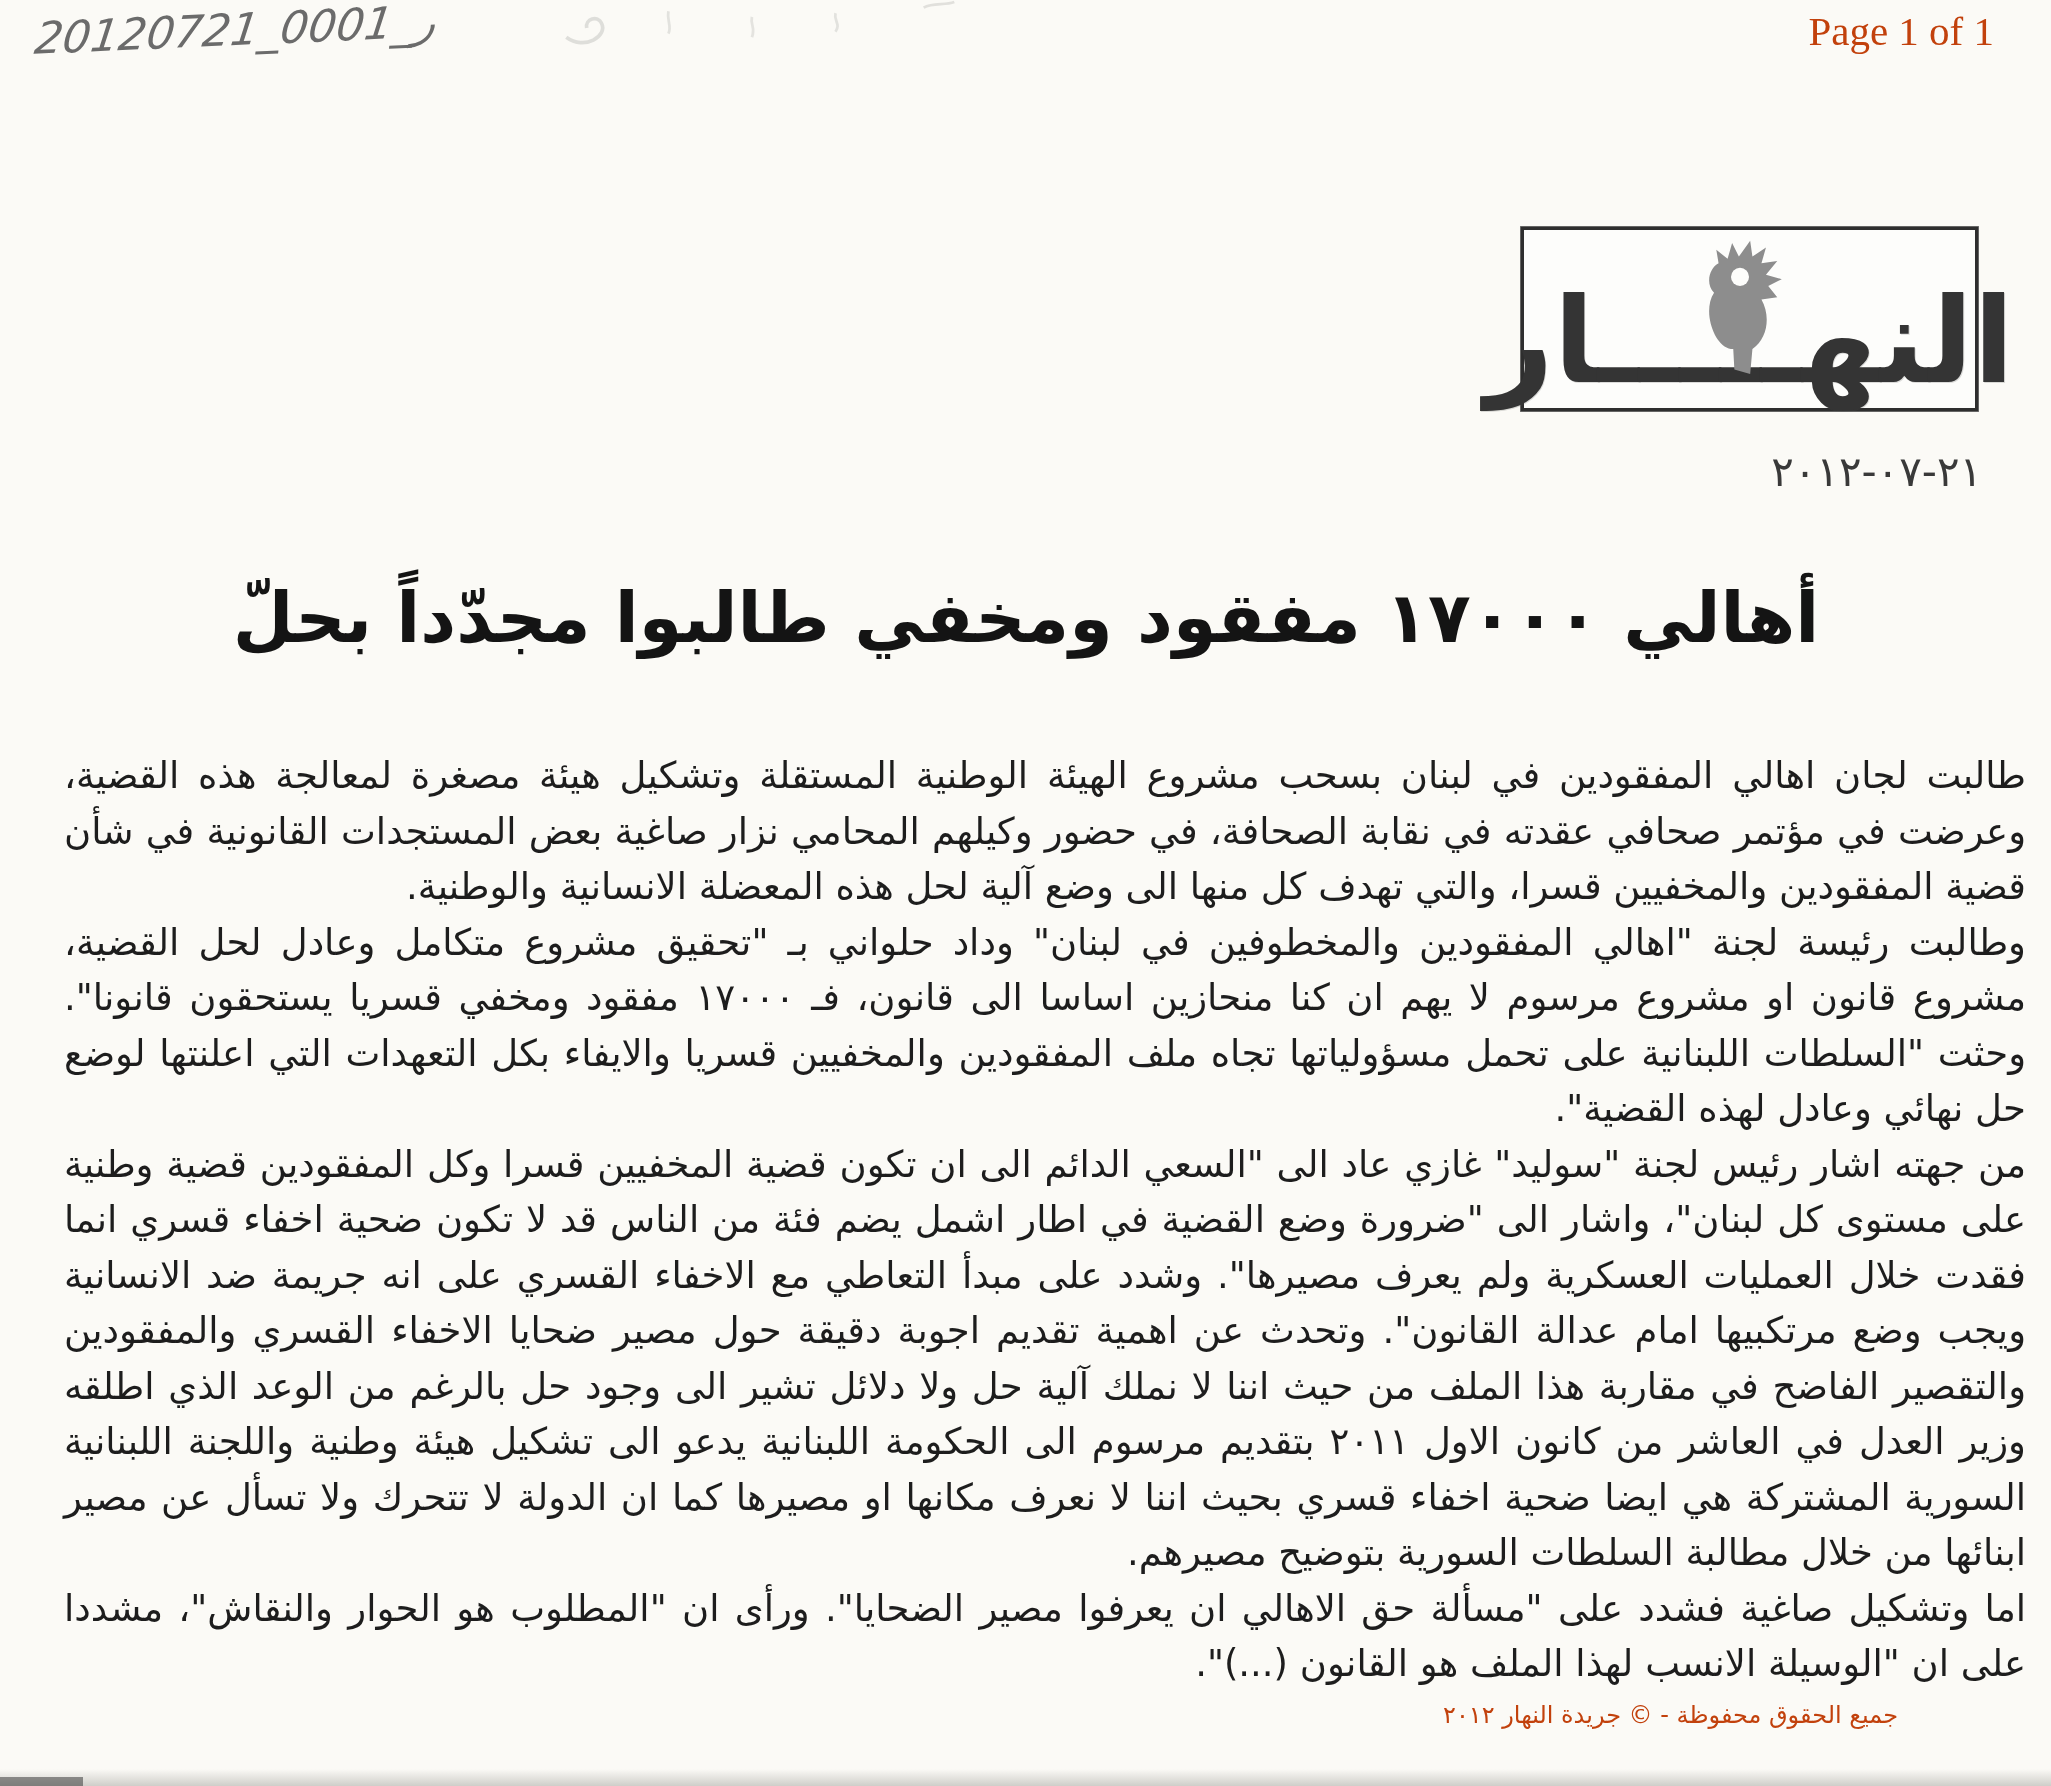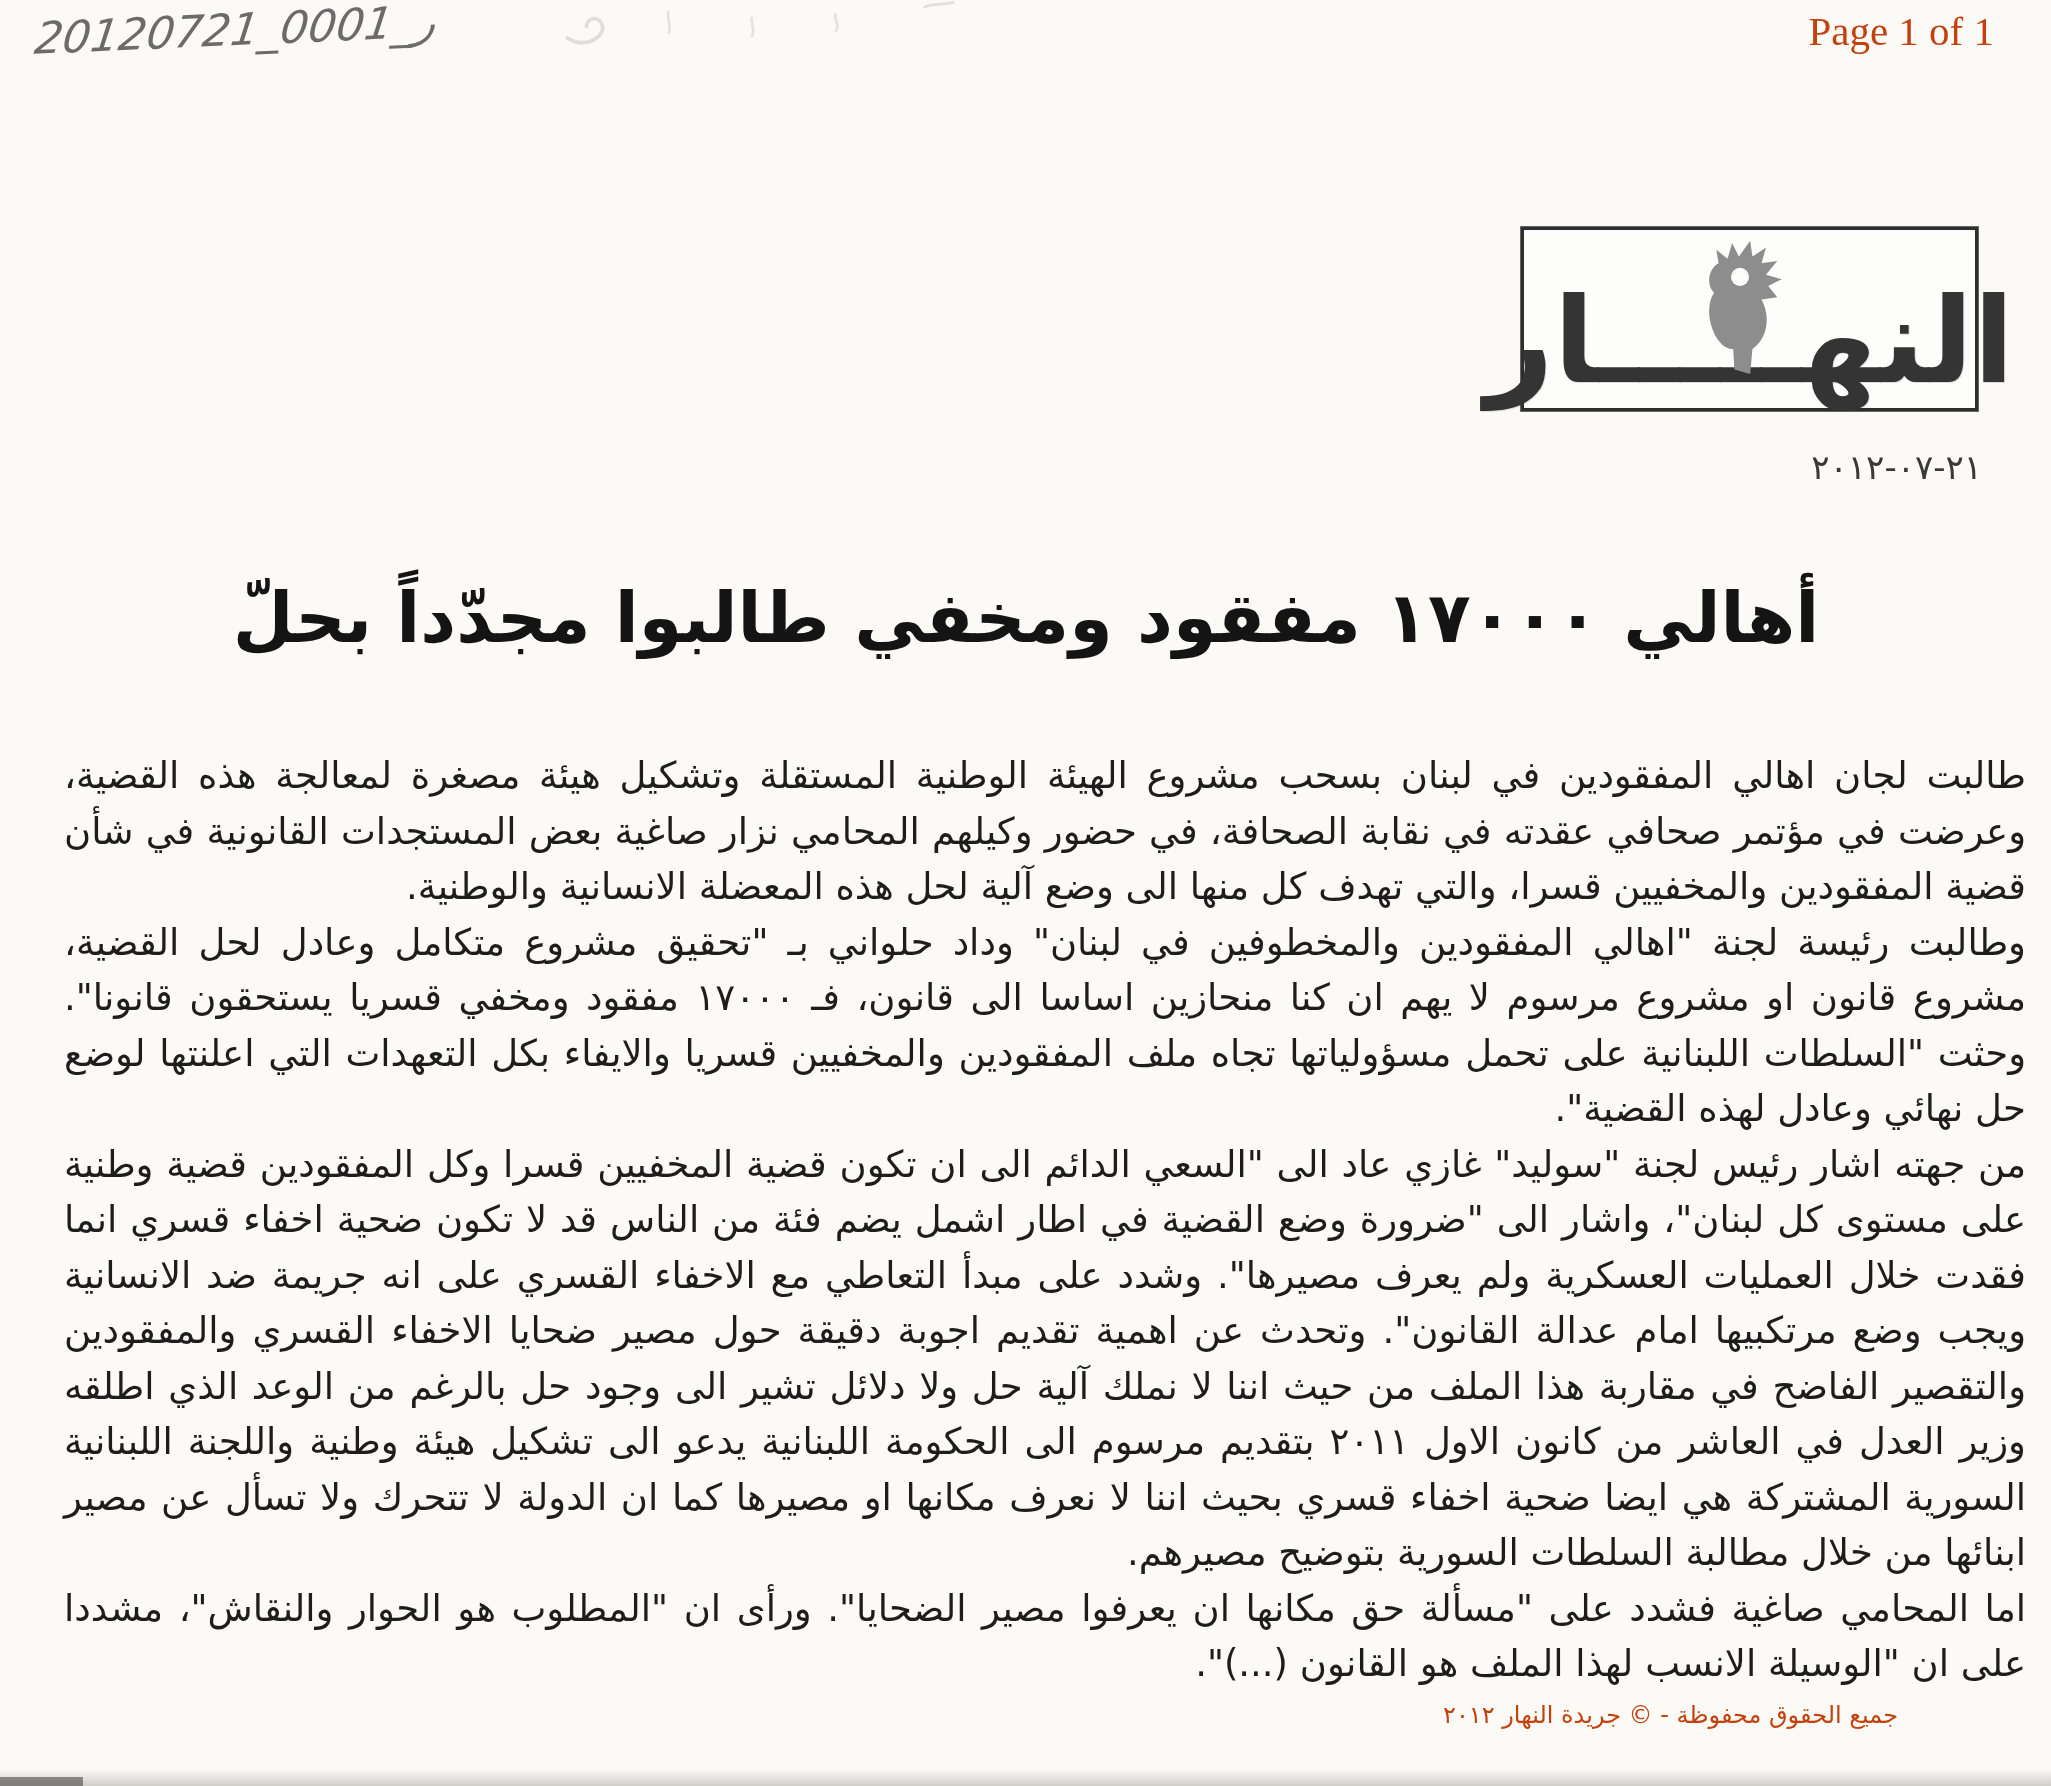--- a/index.html
+++ b/index.html
@@ -71,21 +71,21 @@
     position: absolute;
     left: 50%; top: 3.7px;
     transform: translateX(-58%);
     z-index: 2;
   }
 
   .article-date {
     position: absolute;
     right: 70px; top: 447px;
     direction: ltr;
-    font-size: 34px;
+    font-size: 42px;
     font-weight: 500;
     letter-spacing: 11px;
     color: #393939;
     white-space: nowrap;
   }
 
   .headline {
     position: absolute;
     left: 23px; right: 23px; top: 577px;
     margin: 0;
@@ -157,21 +157,21 @@
   </div>
 
   <div class="article-date">٢١-٠٧-٢٠١٢</div>
 
   <h1 class="headline">أهالي ١٧٠٠٠ مفقود ومخفي طالبوا مجدّداً بحلّ</h1>
 
   <div class="article-body">
     <p>طالبت لجان اهالي المفقودين في لبنان بسحب مشروع الهيئة الوطنية المستقلة وتشكيل هيئة مصغرة لمعالجة هذه القضية، وعرضت في مؤتمر صحافي عقدته في نقابة الصحافة، في حضور وكيلهم المحامي نزار صاغية بعض المستجدات القانونية في شأن قضية المفقودين والمخفيين قسرا، والتي تهدف كل منها الى وضع  آلية لحل هذه المعضلة الانسانية والوطنية.</p>
     <p>وطالبت رئيسة لجنة "اهالي المفقودين والمخطوفين في لبنان" وداد حلواني بـ "تحقيق مشروع متكامل وعادل لحل القضية، مشروع قانون او مشروع مرسوم لا يهم ان كنا منحازين اساسا الى قانون، فـ ١٧٠٠٠ مفقود ومخفي قسريا يستحقون قانونا". وحثت "السلطات اللبنانية على تحمل مسؤولياتها تجاه ملف المفقودين والمخفيين قسريا والايفاء بكل التعهدات التي اعلنتها لوضع حل نهائي وعادل لهذه القضية".</p>
     <p>من جهته اشار رئيس لجنة "سوليد" غازي عاد الى "السعي الدائم الى ان تكون قضية المخفيين قسرا وكل المفقودين قضية وطنية على مستوى كل لبنان"، واشار الى "ضرورة وضع القضية في اطار اشمل يضم فئة من الناس قد لا تكون ضحية اخفاء قسري انما فقدت خلال العمليات العسكرية ولم يعرف مصيرها". وشدد على مبدأ التعاطي مع الاخفاء القسري على انه جريمة ضد الانسانية ويجب وضع مرتكبيها امام عدالة القانون". وتحدث عن اهمية تقديم اجوبة دقيقة حول مصير ضحايا الاخفاء القسري والمفقودين والتقصير الفاضح في مقاربة هذا الملف من حيث اننا لا نملك آلية حل ولا دلائل تشير الى وجود حل بالرغم من الوعد الذي اطلقه وزير العدل في العاشر من كانون الاول ٢٠١١ بتقديم مرسوم الى الحكومة اللبنانية يدعو الى تشكيل هيئة وطنية واللجنة اللبنانية السورية المشتركة هي ايضا ضحية اخفاء قسري بحيث اننا لا نعرف مكانها او مصيرها كما ان الدولة لا تتحرك ولا تسأل عن مصير ابنائها من خلال مطالبة السلطات السورية بتوضيح مصيرهم.</p>
-    <p>اما المحامي صاغية فشدد على  "مسألة حق مكانها ان يعرفوا مصير الضحايا". ورأى ان "المطلوب هو الحوار والنقاش"، مشددا على ان "الوسيلة الانسب لهذا الملف هو القانون (...)".</p>
+    <p>اما وتشكيل صاغية فشدد على  "مسألة حق الاهالي ان يعرفوا مصير الضحايا". ورأى ان "المطلوب هو الحوار والنقاش"، مشددا على ان "الوسيلة الانسب لهذا الملف هو القانون (...)".</p>
   </div>
 
   <div class="copyright">جميع الحقوق محفوظة - © جريدة النهار ٢٠١٢</div>
 
   <div class="scan-edge-bottom"></div>
   <div class="scan-edge-corner"></div>
 
 </div>
 
 

